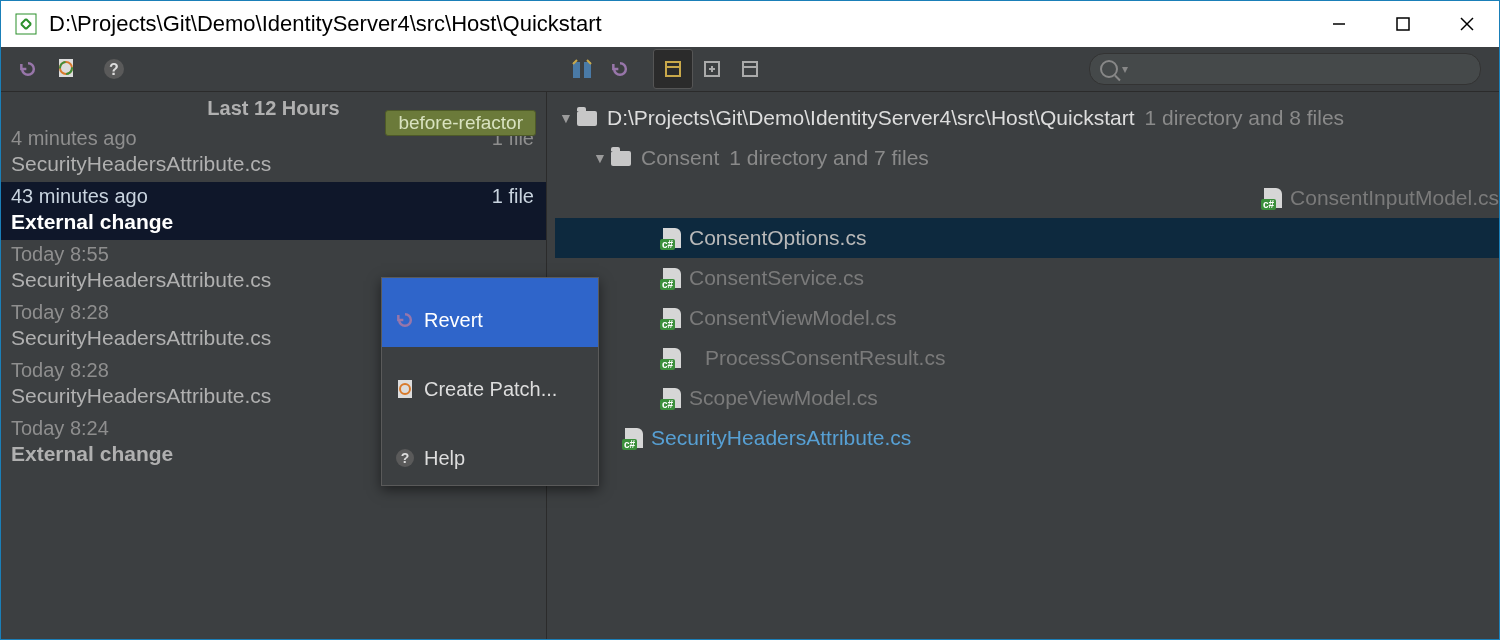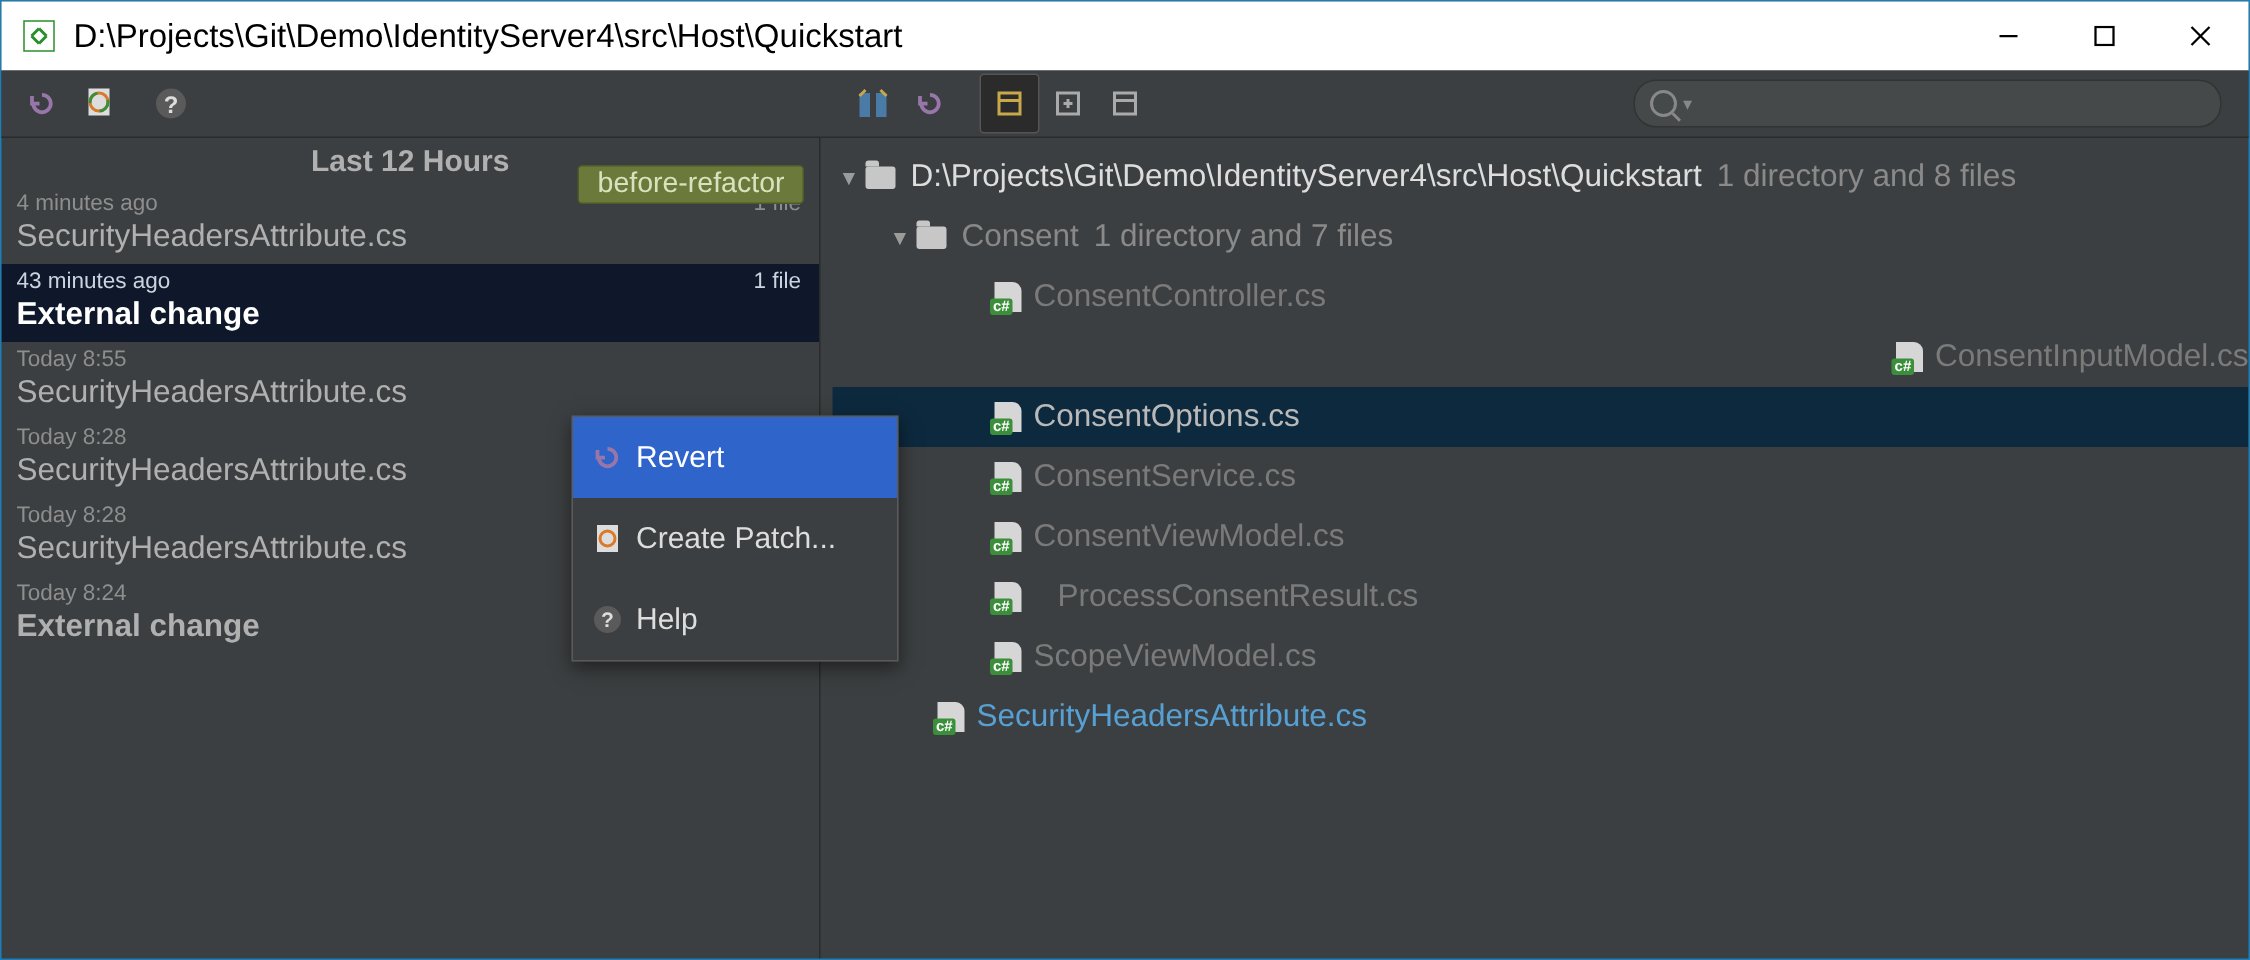--- a/index.html
+++ b/index.html
@@ -9,42 +9,42 @@
 .titlebar .title{font-size:22px;flex:1;color:#000}
 .winbtn{width:64px;height:46px;display:flex;align-items:center;justify-content:center}
 .toolbar{height:44px;background:#3c3f41;border-bottom:1px solid #2b2b2b;display:flex;align-items:center;padding:0 8px;flex-shrink:0}
 .tbtn{width:38px;height:38px;display:flex;align-items:center;justify-content:center;border-radius:3px}
 .tbtn.active{background:#2b2b2b;border:1px solid #555}
 .searchbox{width:390px;height:30px;background:#45494a;border:1px solid #333;border-radius:15px;display:flex;align-items:center;margin-left:auto;margin-right:10px}
 .body{flex:1;display:flex;overflow:hidden}
 .left{width:545px;border-right:1px solid #2b2b2b;display:flex;flex-direction:column;overflow:hidden}
 .section-hdr{height:32px;display:flex;align-items:center;justify-content:center;font-size:20px;color:#b0b0b0;font-weight:700}
 .hist-item{padding:3px 12px 6px 10px;display:flex;flex-direction:column;position:relative}
-.hist-row1{display:flex;align-items:center;font-size:15px;color:#8e8e8e}
+.hist-row1{display:flex;align-items:center;font-size:20px;color:#8e8e8e}
 .hist-row1 .count{margin-left:auto}
 .hist-item.selected .hist-row1{color:#c9d4df}
 .hist-row2{font-size:21px;color:#b0b0b0;margin-top:2px}
 .hist-row2.bold{font-weight:700}
 .hist-item.selected{background:#0f172a;color:#fff}
 .hist-item.selected .hist-row2{color:#fff}
 .tag{position:absolute;right:10px;top:-14px;background:#6b7a3a;color:#d9e2bf;font-size:19px;padding:1px 12px;border:1px solid #4e5a28;border-radius:3px}
 .right{flex:1;padding:6px 0 0 8px;overflow:auto}
 .node{display:flex;align-items:center;height:40px;font-size:21px}
 .node .arrow{width:22px;text-align:center;color:#9b9b9b;font-size:14px}
 .node .label{color:#b9b9b9}
 .node .meta{color:#8a8a8a;margin-left:10px}
 .node.sel{background:#0d293e}
 .node.dim .label{color:#7a7a7a}
 .node.blue .label{color:#57a0d4}
 .cs-icon{width:18px;height:20px;margin-right:8px;position:relative;background:#d6d6d6;border-top-right-radius:6px}
 .cs-icon::after{content:"c#";position:absolute;bottom:-2px;left:-3px;font-size:10px;font-weight:700;background:#3b8f3b;color:#fff;padding:0 2px;border-radius:2px}
 .folder-icon{width:20px;height:15px;background:#c7c7c7;border-radius:2px;margin-right:10px;position:relative}
 .folder-icon::before{content:"";position:absolute;top:-4px;left:0;width:9px;height:4px;background:#c7c7c7;border-radius:2px 2px 0 0}
 .ctx-menu{position:absolute;left:381px;top:277px;width:216px;background:#3c3f41;border:1px solid #5a5a5a;box-shadow:0 4px 12px rgba(0,0,0,.5);z-index:100}
-.ctx-item{height:54px;display:flex;align-items:center;font-size:20px;color:#ddd;padding:0 12px 0 10px}
+.ctx-item{height:54px;display:flex;align-items:center;font-size:20px;color:#ddd;padding:15px 12px 0 10px}
 .ctx-item .ic{width:26px;display:flex;align-items:center;justify-content:center;margin-right:6px}
 .ctx-item.sel{background:#2f65ca;color:#fff}
 .undo-svg{width:20px;height:20px}
 .spacer{width:10px}
 .big-gap{flex:0 0 430px}
 .mglass{width:14px;height:14px;border:2px solid #888;border-radius:50%;margin-left:10px;position:relative}
 .mglass::after{content:"";position:absolute;width:7px;height:2px;background:#888;transform:rotate(45deg);bottom:-3px;right:-5px}
 </style>
 </head>
 <body>
@@ -193,24 +193,20 @@
         <span class="label" style="color:#ddd">D:\Projects\Git\Demo\IdentityServer4\src\Host\Quickstart</span>
         <span class="meta">1 directory and 8 files</span>
       </div>
       <div class="node" style="padding-left:34px">
         <span class="arrow">▼</span>
         <span class="folder-icon"></span>
         <span class="label" style="color:#888">Consent</span>
         <span class="meta">1 directory and 7 files</span>
       </div>
       <div id="file-list">
-          <div class="node dim" style="padding-left: 108px;">
-            <span class="cs-icon"></span>
-            <span class="label">ConsentController.cs</span>
-          </div>
           <div class="node dim" style="padding-left: 108px; justify-content: flex-end;">
             <span class="cs-icon"></span>
             <span class="label">ConsentInputModel.cs</span>
           </div>
           <div class="node sel" style="padding-left: 108px;">
             <span class="cs-icon"></span>
             <span class="label">ConsentOptions.cs</span>
           </div>
           <div class="node dim" style="padding-left: 108px;">
             <span class="cs-icon"></span>

